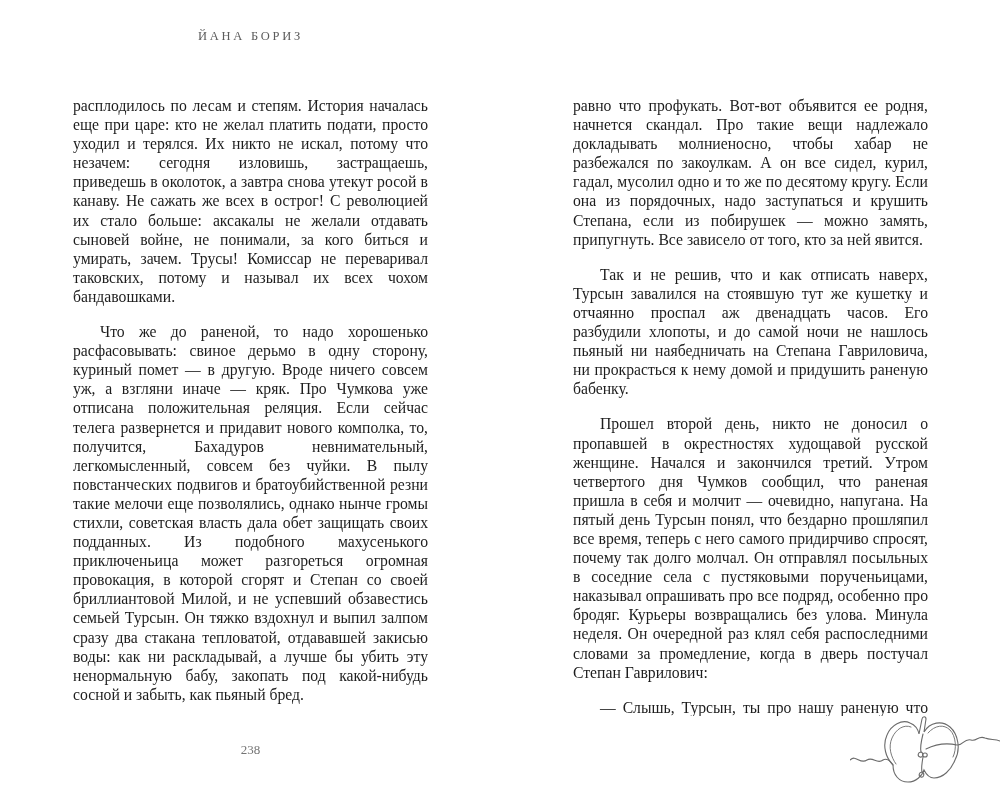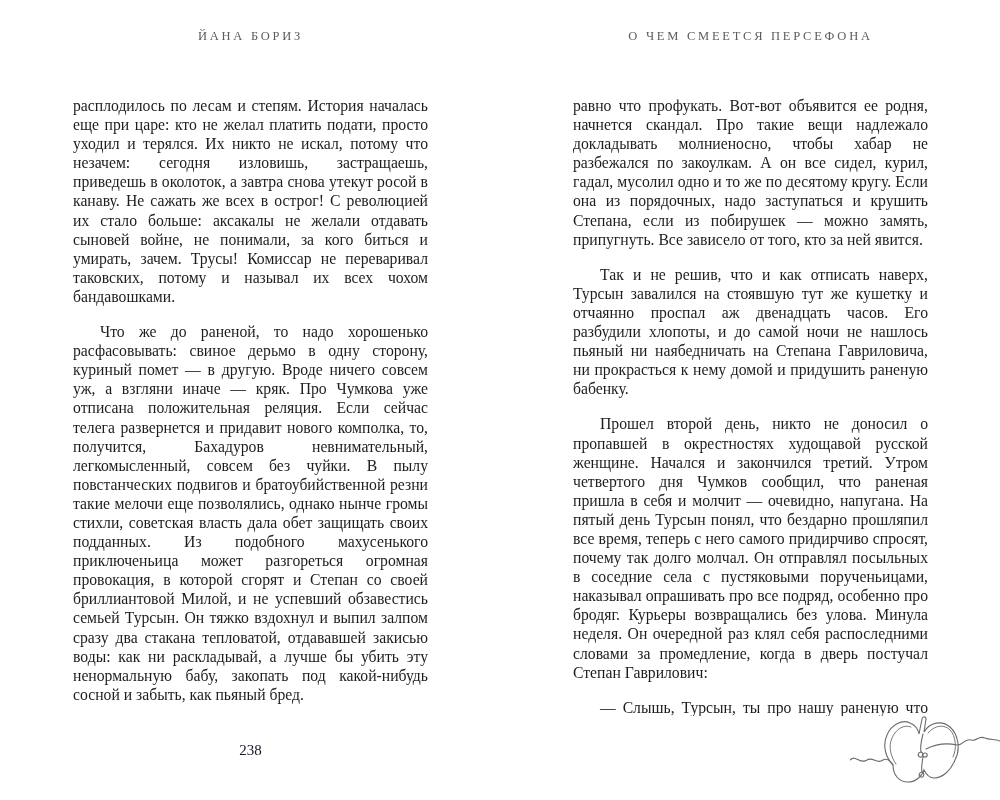--- a/index.html
+++ b/index.html
@@ -54,22 +54,22 @@
   }
   .page-body p.indent {
     text-indent: 27px;
   }
   .folio {
     position: absolute;
     top: 742px;
     left: 0;
     right: 0;
     text-align: center;
-    font-size: 15px;
-    color: #0f172a;
+    font-size: 13px;
+    color: #737373;
   }
   .apple-art {
     position: absolute;
     right: 0;
     bottom: 6px;
     width: 150px;
     height: 86px;
   }
   .apple-art svg { display: block; }
 </style>
@@ -80,21 +80,20 @@
   <header class="running-head">ЙАНА БОРИЗ</header>
   <div class="page-body">
     <p>расплодилось по лесам и степям. История началась еще при царе: кто не желал платить подати, просто уходил и терялся. Их никто не искал, потому что незачем: сегодня изловишь, застращаешь, приведешь в околоток, а завтра снова утекут росой в канаву. Не сажать же всех в острог! С революцией их стало больше: аксакалы не желали отдавать сыновей войне, не понимали, за кого биться и умирать, зачем. Трусы! Комиссар не переваривал таковских, потому и называл их всех чохом бандавошками.</p>
     <p class="indent">Что же до раненой, то надо хорошенько расфасовывать: свиное дерьмо в одну сторону, куриный помет — в другую. Вроде ничего совсем уж, а взгляни иначе — кряк. Про Чумкова уже отписана положительная реляция. Если сейчас телега развернется и придавит нового комполка, то, получится, Бахадуров невнимательный, легкомысленный, совсем без чуйки. В пылу повстанческих подвигов и братоубийственной резни такие мелочи еще позволялись, однако нынче громы стихли, советская власть дала обет защищать своих подданных. Из подобного махусенького приключеньица может разгореться огромная провокация, в которой сгорят и Степан со своей бриллиантовой Милой, и не успевший обзавестись семьей Турсын. Он тяжко вздохнул и выпил залпом сразу два стакана тепловатой, отдававшей закисью воды: как ни раскладывай, а лучше бы убить эту ненормальную бабу, закопать под какой-нибудь сосной и забыть, как пьяный бред.</p>
     <p class="indent">Ему жутко хотелось спать, и совсем не было побирушек никого убивать. Но откладывать — все</p>
   </div>
   <div class="folio">238</div>
 </section>
 
 <section class="page page-right">
-  <header class="running-head">О ЧЕМ СМЕЕТСЯ ПЕРСЕФОНА</header>
   <div class="page-body">
     <p>равно что профукать. Вот-вот объявится ее родня, начнется скандал. Про такие вещи надлежало докладывать молниеносно, чтобы хабар не разбежался по закоулкам. А он все сидел, курил, гадал, мусолил одно и то же по десятому кругу. Если она из порядочных, надо заступаться и крушить Степана, если из побирушек — можно замять, припугнуть. Все зависело от того, кто за ней явится.</p>
     <p class="indent">Так и не решив, что и как отписать наверх, Турсын завалился на стоявшую тут же кушетку и отчаянно проспал аж двенадцать часов. Его разбудили хлопоты, и до самой ночи не нашлось пьяный ни наябедничать на Степана Гавриловича, ни прокрасться к нему домой и придушить раненую бабенку.</p>
     <p class="indent">Прошел второй день, никто не доносил о пропавшей в окрестностях худощавой русской женщине. Начался и закончился третий. Утром четвертого дня Чумков сообщил, что раненая пришла в себя и молчит — очевидно, напугана. На пятый день Турсын понял, что бездарно прошляпил все время, теперь с него самого придирчиво спросят, почему так долго молчал. Он отправлял посыльных в соседние села с пустяковыми порученьицами, наказывал опрашивать про все подряд, особенно про бродяг. Курьеры возвращались без улова. Минула неделя. Он очередной раз клял себя распоследними словами за промедление, когда в дверь постучал Степан Гаврилович:</p>
     <p class="indent">— Слышь, Турсын, ты про нашу раненую что терялся?</p>
     <p class="indent">— Как бы раненую, да.</p>
   </div>
 </section>
 
 <div class="apple-art">

